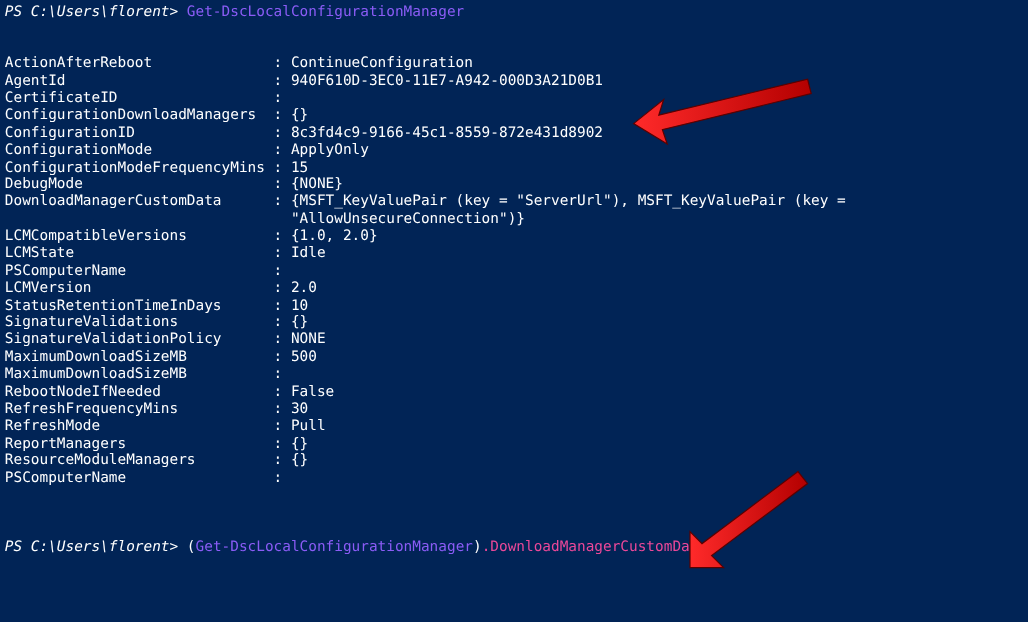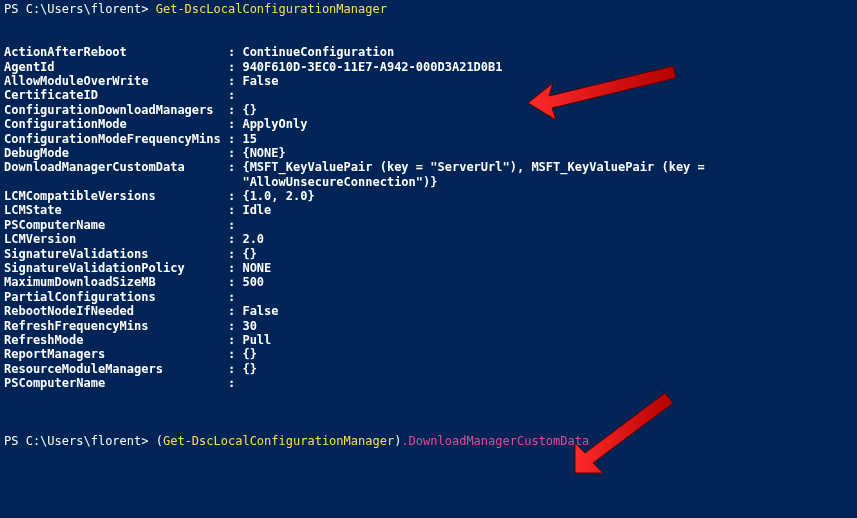--- a/index.html
+++ b/index.html
@@ -17,23 +17,24 @@
       height: 518px;
       padding: 2px 4px;
       overflow: hidden;
       position: relative;
     }
     .line {
       white-space: pre;
     }
     .prompt-ps {
       color: #ffffff;
+      font-style: italic;
     }
     .cmdlet {
-      color: #fde047;
+      color: #8b5cf6;
     }
     .paren {
       color: #ffffff;
     }
     .dot-prop {
       color: #ec4899;
     }
     .arrow1 {
       position: absolute;
       top: 58px;
@@ -41,49 +42,49 @@
       pointer-events: none;
     }
     .arrow2 {
       position: absolute;
       top: 388px;
       left: 565px;
       pointer-events: none;
     }
     .kv-row {
       white-space: pre;
-      font-weight: bold;
     }
   </style>
 </head>
 <body>
 
 <div class="line"><span class="prompt-ps">PS C:\Users\florent&gt; </span><span class="cmdlet">Get-DscLocalConfigurationManager</span></div>
 <div class="line">&nbsp;</div>
 <div class="line">&nbsp;</div>
 
 <div id="config-block">
     <div class="kv-row">ActionAfterReboot              : ContinueConfiguration</div>
     <div class="kv-row">AgentId                        : 940F610D-3EC0-11E7-A942-000D3A21D0B1</div>
-    <div class="kv-row">AllowModuleOverWrite           : False</div>
     <div class="kv-row">CertificateID                  :</div>
     <div class="kv-row">ConfigurationDownloadManagers  : {}</div>
+    <div class="kv-row">ConfigurationID                : 8c3fd4c9-9166-45c1-8559-872e431d8902</div>
     <div class="kv-row">ConfigurationMode              : ApplyOnly</div>
     <div class="kv-row">ConfigurationModeFrequencyMins : 15</div>
     <div class="kv-row">DebugMode                      : {NONE}</div>
     <div class="kv-row">DownloadManagerCustomData      : {MSFT_KeyValuePair (key = "ServerUrl"), MSFT_KeyValuePair (key =</div>
     <div class="kv-row">                                 "AllowUnsecureConnection")}</div>
     <div class="kv-row">LCMCompatibleVersions          : {1.0, 2.0}</div>
     <div class="kv-row">LCMState                       : Idle</div>
     <div class="kv-row">PSComputerName                 :</div>
     <div class="kv-row">LCMVersion                     : 2.0</div>
+    <div class="kv-row">StatusRetentionTimeInDays      : 10</div>
     <div class="kv-row">SignatureValidations           : {}</div>
     <div class="kv-row">SignatureValidationPolicy      : NONE</div>
     <div class="kv-row">MaximumDownloadSizeMB          : 500</div>
-    <div class="kv-row">PartialConfigurations          :</div>
+    <div class="kv-row">MaximumDownloadSizeMB          :</div>
     <div class="kv-row">RebootNodeIfNeeded             : False</div>
     <div class="kv-row">RefreshFrequencyMins           : 30</div>
     <div class="kv-row">RefreshMode                    : Pull</div>
     <div class="kv-row">ReportManagers                 : {}</div>
     <div class="kv-row">ResourceModuleManagers         : {}</div>
     <div class="kv-row">PSComputerName                 :</div>
   </div>
 
 <div class="line">&nbsp;</div>
 <div class="line">&nbsp;</div>

